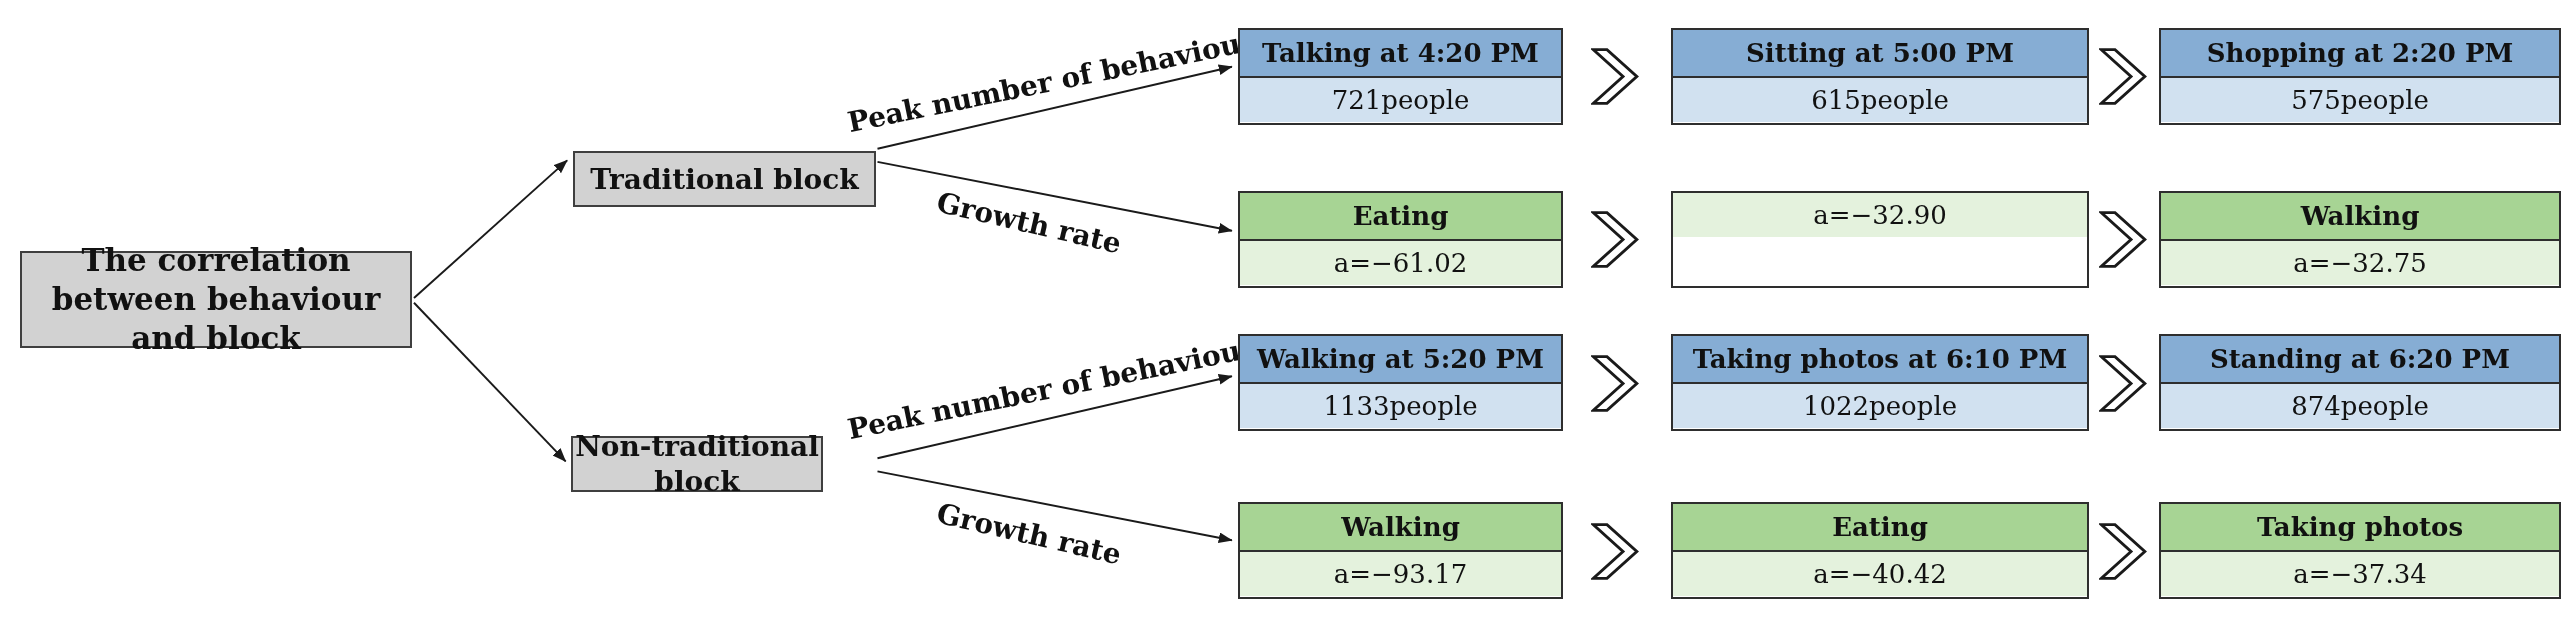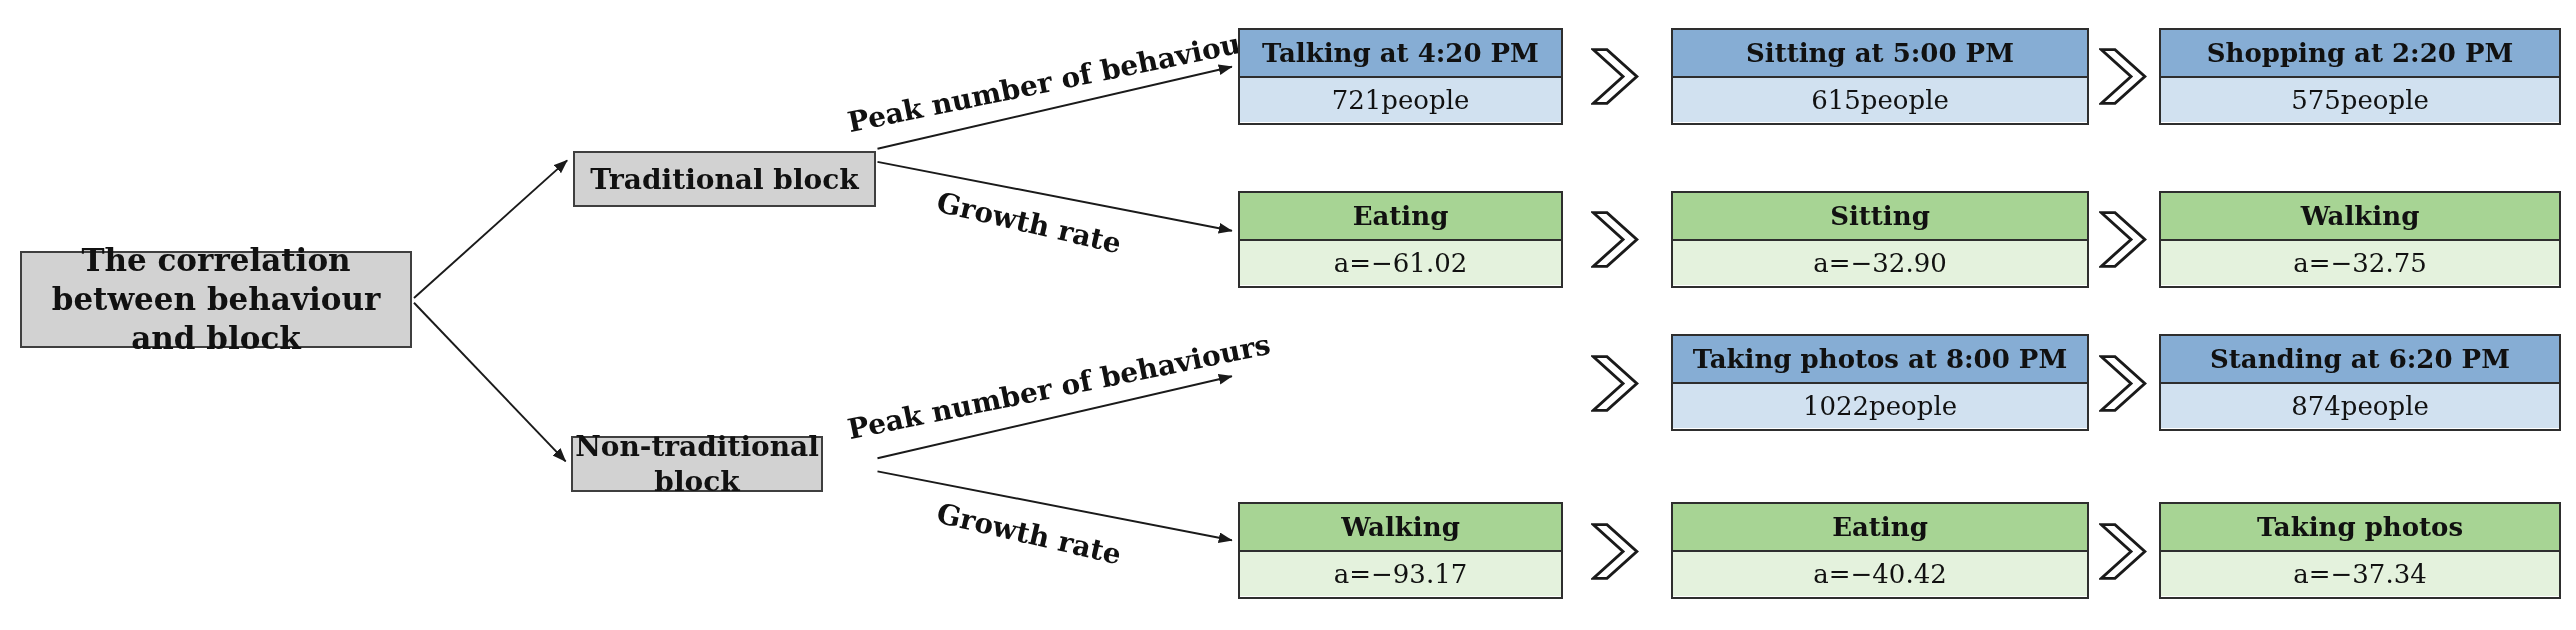--- a/index.html
+++ b/index.html
@@ -103,36 +103,39 @@
   </div>
 
   <div class="stage growth r2 c1">
     <div class="hdr">Eating</div>
     <div class="bdy">a=−61.02</div>
   </div>
   <svg class="chevron cv1 cvr2" viewBox="0 0 66 80">
     <polygon points="3,3 22,3 63,40 22,77 3,77 44,40" fill="#ffffff" stroke="#1a1a1a" stroke-width="4"></polygon>
   </svg>
   <div class="stage growth r2 c2">
-    <div class="hdr">Sitting</div>
     <div class="bdy">a=−32.90</div>
   </div>
   <svg class="chevron cv2 cvr2" viewBox="0 0 66 80">
     <polygon points="3,3 22,3 63,40 22,77 3,77 44,40" fill="#ffffff" stroke="#1a1a1a" stroke-width="4"></polygon>
   </svg>
   <div class="stage growth r2 c3">
     <div class="hdr">Walking</div>
     <div class="bdy">a=−32.75</div>
   </div>
 
+  <div class="stage peak r3 c1">
+    <div class="hdr">Walking at 5:20 PM</div>
+    <div class="bdy">1133people</div>
+  </div>
   <svg class="chevron cv1 cvr3" viewBox="0 0 66 80">
     <polygon points="3,3 22,3 63,40 22,77 3,77 44,40" fill="#ffffff" stroke="#1a1a1a" stroke-width="4"></polygon>
   </svg>
   <div class="stage peak r3 c2">
-    <div class="hdr">Taking photos at 8:00 PM</div>
+    <div class="hdr">Taking photos at 6:10 PM</div>
     <div class="bdy">1022people</div>
   </div>
   <svg class="chevron cv2 cvr3" viewBox="0 0 66 80">
     <polygon points="3,3 22,3 63,40 22,77 3,77 44,40" fill="#ffffff" stroke="#1a1a1a" stroke-width="4"></polygon>
   </svg>
   <div class="stage peak r3 c3">
     <div class="hdr">Standing at 6:20 PM</div>
     <div class="bdy">874people</div>
   </div>
 

